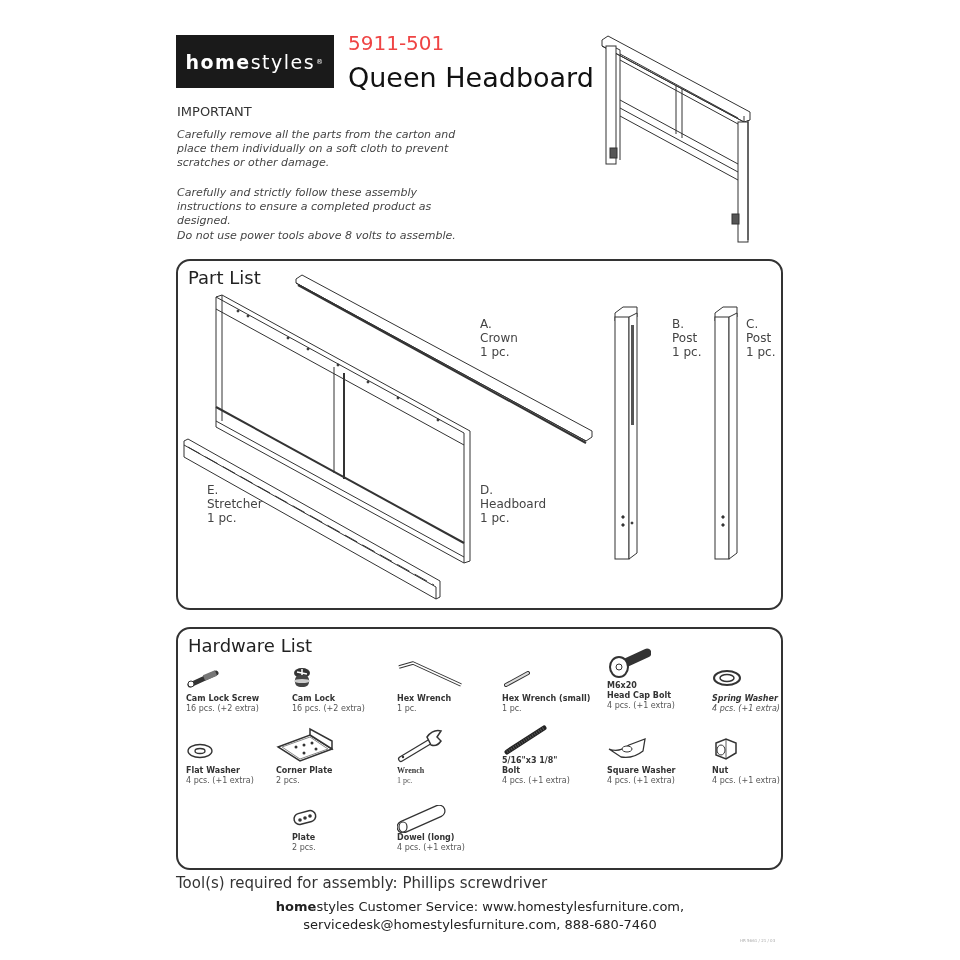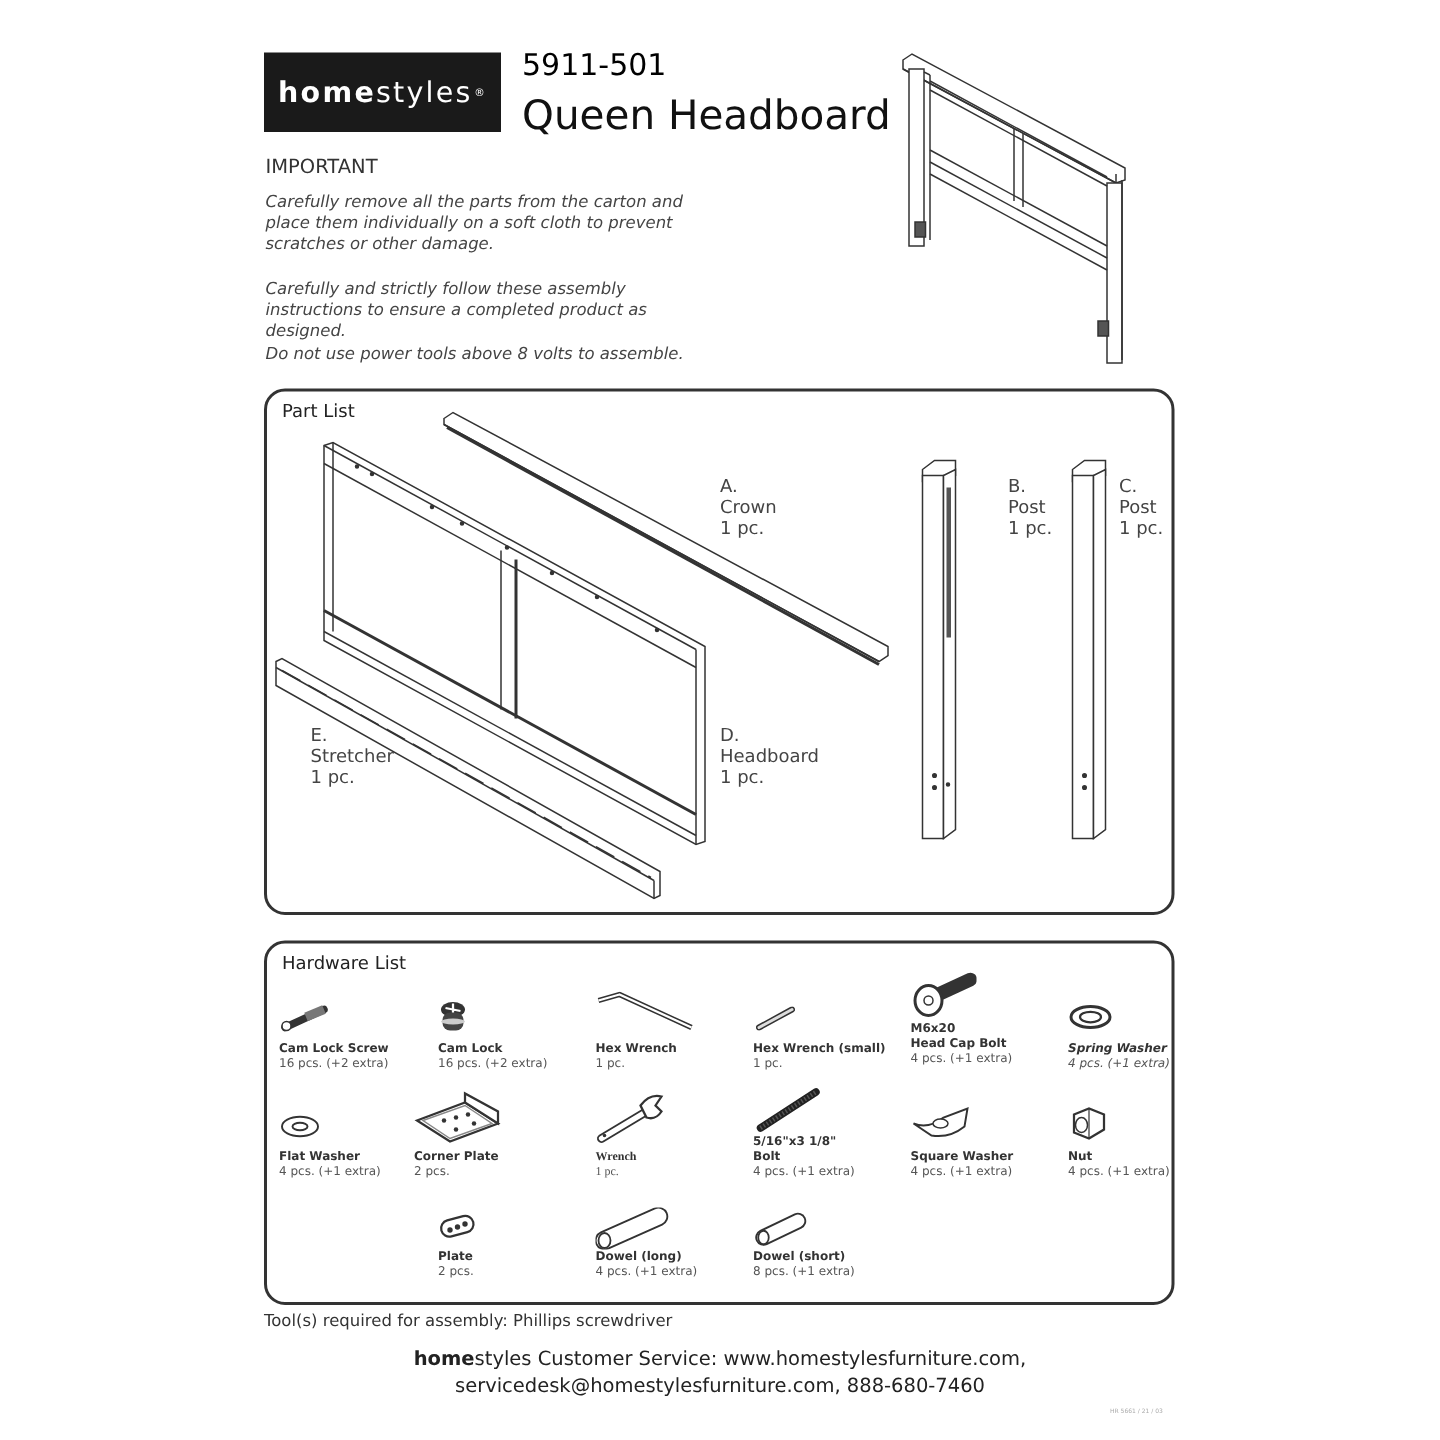--- a/index.html
+++ b/index.html
@@ -7,45 +7,45 @@
   body { position: relative; font-family: "DejaVu Sans", "Liberation Sans", sans-serif; color: #222; }
 
   .logo {
     position: absolute; left: 176px; top: 35px; width: 158px; height: 53px;
     background: #1a1a1a; display: flex; align-items: center; justify-content: center;
     color: #fff; font-size: 19px; letter-spacing: 1.5px;
   }
   .logo b { font-weight: bold; }
   .logo sup { font-size: 7px; vertical-align: top; margin-left: 1px; }
 
-  .model-no { position: absolute; left: 348px; top: 31px; font-size: 20px; color: #000000; }
+  .model-no { position: absolute; left: 348px; top: 31px; font-size: 20px; color: #ef4444; }
   .title { position: absolute; left: 348px; top: 62px; font-size: 27px; color: #111; }
 
   .important-head { position: absolute; left: 177px; top: 104px; font-size: 13px; color: #333; }
   .para { position: absolute; left: 177px; font-size: 11px; line-height: 14px; color: #444; width: 300px; font-style: italic; }
 
   .hero { position: absolute; left: 598px; top: 34px; width: 160px; height: 212px; }
 
   .box {
     position: absolute; border: 2px solid #333; border-radius: 14px; background: #fff;
   }
   .box-parts { left: 176px; top: 259px; width: 607px; height: 351px; }
   .box-hw { left: 176px; top: 627px; width: 607px; height: 243px; }
-  .box-title { position: absolute; left: 10px; top: 6px; font-size: 12px; color: #222; }
+  .box-title { position: absolute; left: 10px; top: 6px; font-size: 18px; color: #222; }
 
   .part-label { position: absolute; font-size: 12px; line-height: 14px; color: #444; }
   .art { position: absolute; left: 0; top: 0; }
 
   .hw-item { position: absolute; width: 110px; }
   .hw-icon { position: absolute; }
   .hw-name { font-size: 8px; font-weight: bold; color: #333; line-height: 10px; }
   .hw-qty { font-size: 8px; color: #555; line-height: 10px; }
   .hw-text { position: absolute; left: 0; }
 
-  .tools { position: absolute; left: 176px; top: 874px; font-size: 11px; color: #333; }
+  .tools { position: absolute; left: 176px; top: 874px; font-size: 15px; color: #333; }
   .footer { position: absolute; left: 0; width: 960px; text-align: center; font-size: 13px; color: #222; }
   .footer b { font-weight: bold; }
   .docid { position: absolute; left: 740px; top: 938px; font-size: 4px; color: #aaa; }
 </style>
 </head>
 <body>
 
 <div class="logo">
   <b>home</b>
     <span>styles</span>
@@ -326,31 +326,20 @@
     <svg class="hw-icon" style="left:0;top:0;" width="50" height="28" viewBox="0 0 50 28">
         <path d="M6 22 L42 6" stroke="#333" stroke-width="13" stroke-linecap="round"></path>
         <path d="M6 22 L42 6" stroke="#fff" stroke-width="10.5" stroke-linecap="round"></path>
         <ellipse cx="6" cy="22" rx="4" ry="5" fill="#fff" stroke="#333" stroke-width="1.2"></ellipse>
       </svg>
     <div class="hw-text" style="top:28px;">
         <div class="hw-name">Dowel (long)</div>
         <div class="hw-qty">4 pcs. (+1 extra)</div>
       </div>
   </div>
-  <div class="hw-item" style="left:324px; top:176px; height:60px;">
-    <svg class="hw-icon" style="left:0;top:2px;" width="38" height="26" viewBox="0 0 38 26">
-        <path d="M7 18 L30 7" stroke="#333" stroke-width="11" stroke-linecap="round"></path>
-        <path d="M7 18 L30 7" stroke="#fff" stroke-width="8.5" stroke-linecap="round"></path>
-        <ellipse cx="7" cy="18" rx="3.5" ry="4.5" fill="#fff" stroke="#333" stroke-width="1.2"></ellipse>
-      </svg>
-    <div class="hw-text" style="top:28px;">
-        <div class="hw-name">Dowel (short)</div>
-        <div class="hw-qty">8 pcs. (+1 extra)</div>
-      </div>
-  </div>
 </div>
 
 <div class="tools">Tool(s) required for assembly: Phillips screwdriver</div>
 
 <div class="footer" style="top:899px;">
   <b>home</b><span>styles Customer Service: www.homestylesfurniture.com,</span>
 </div>
 <div class="footer" style="top:917px;">servicedesk@homestylesfurniture.com, 888-680-7460</div>
 <div class="docid">HR 5661 / 21 / 03</div>
 

